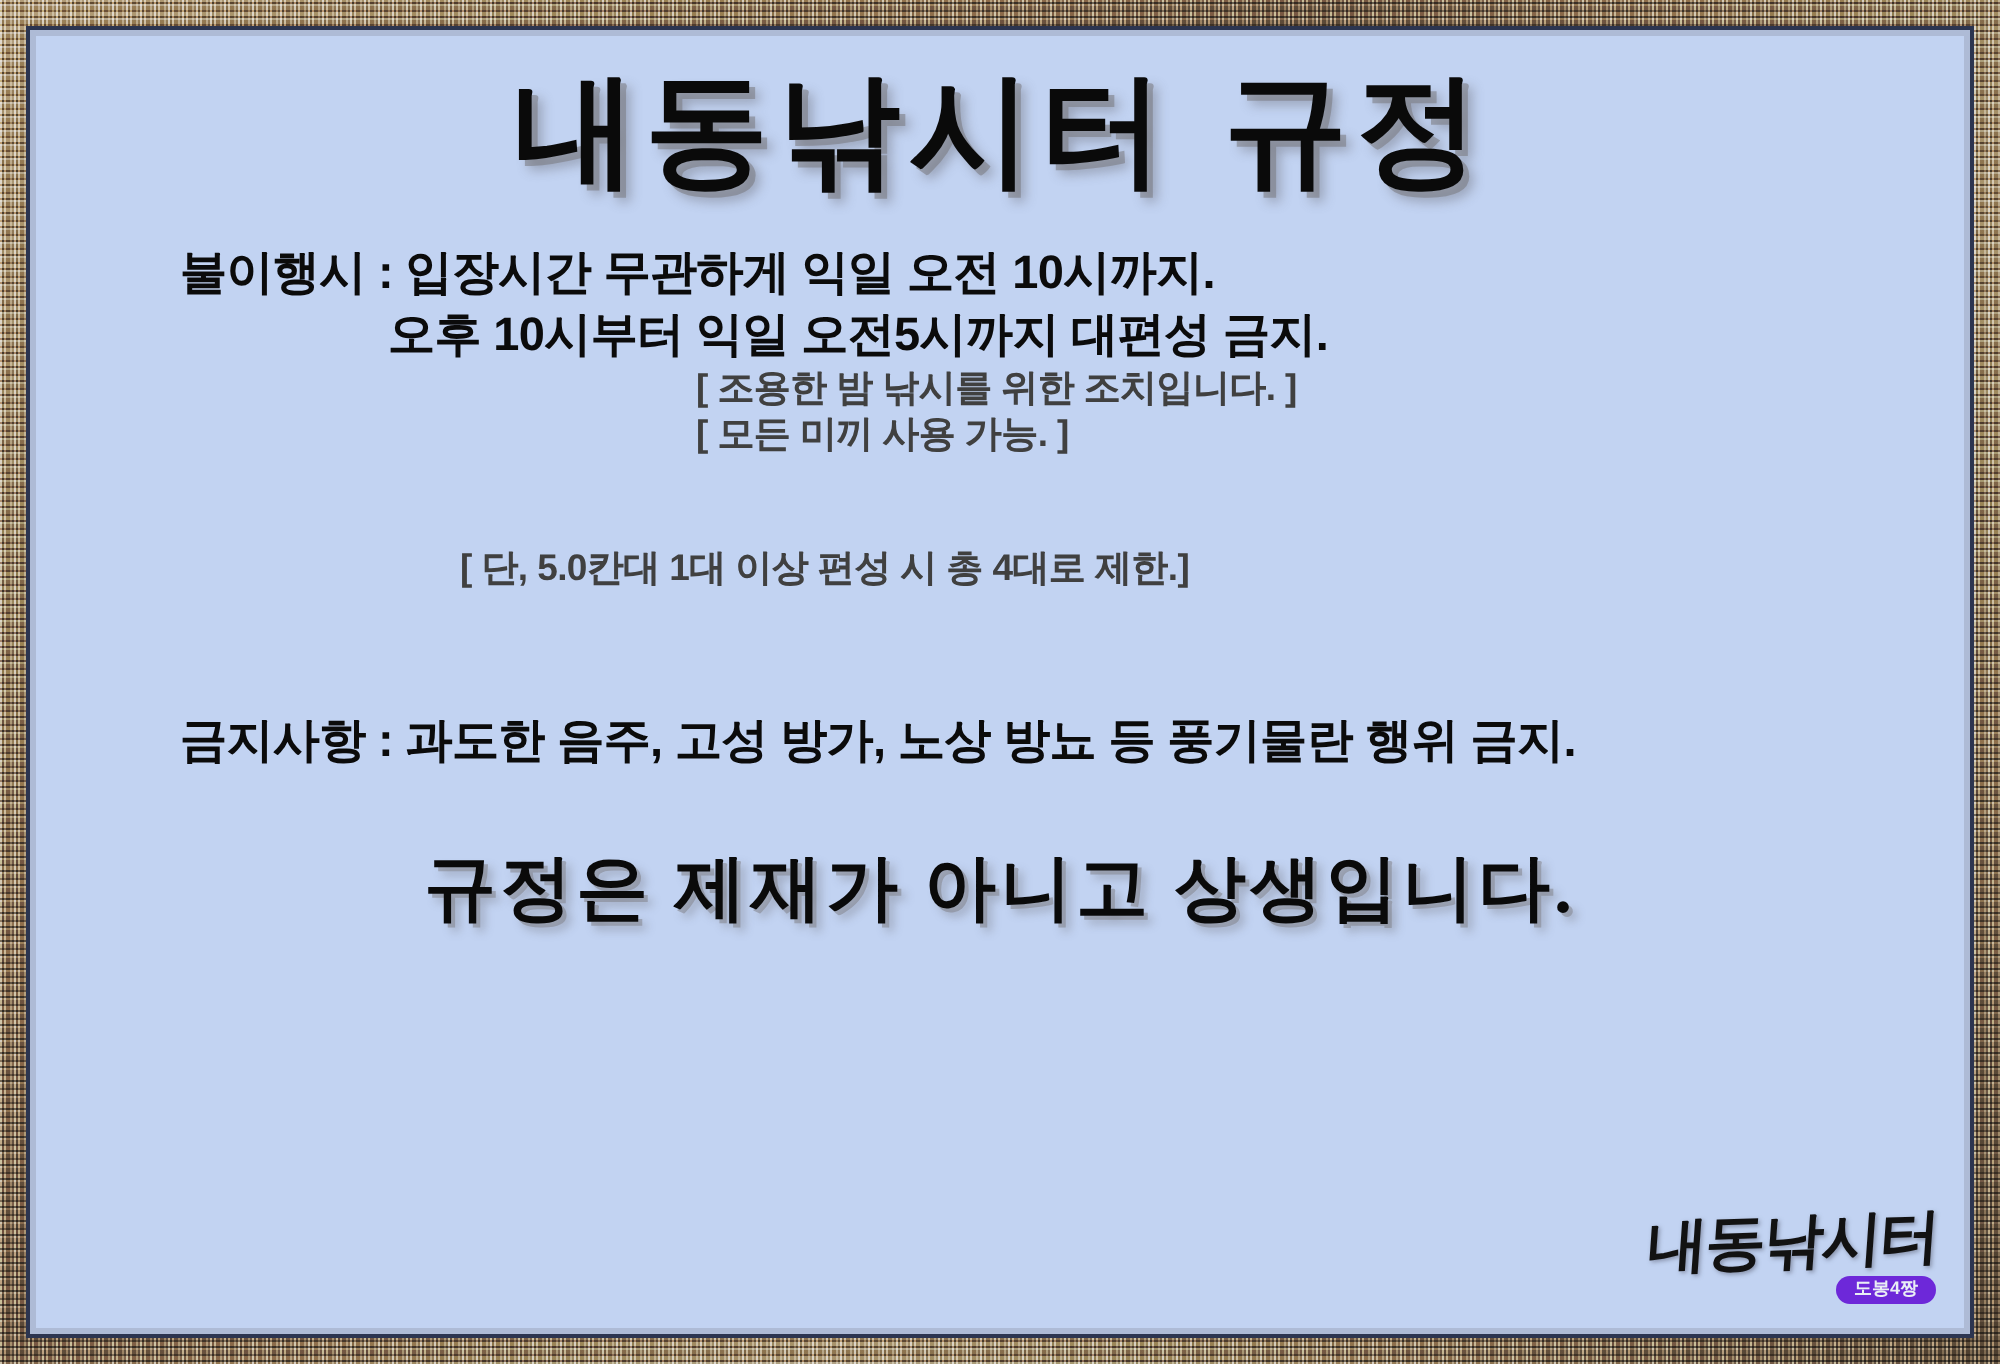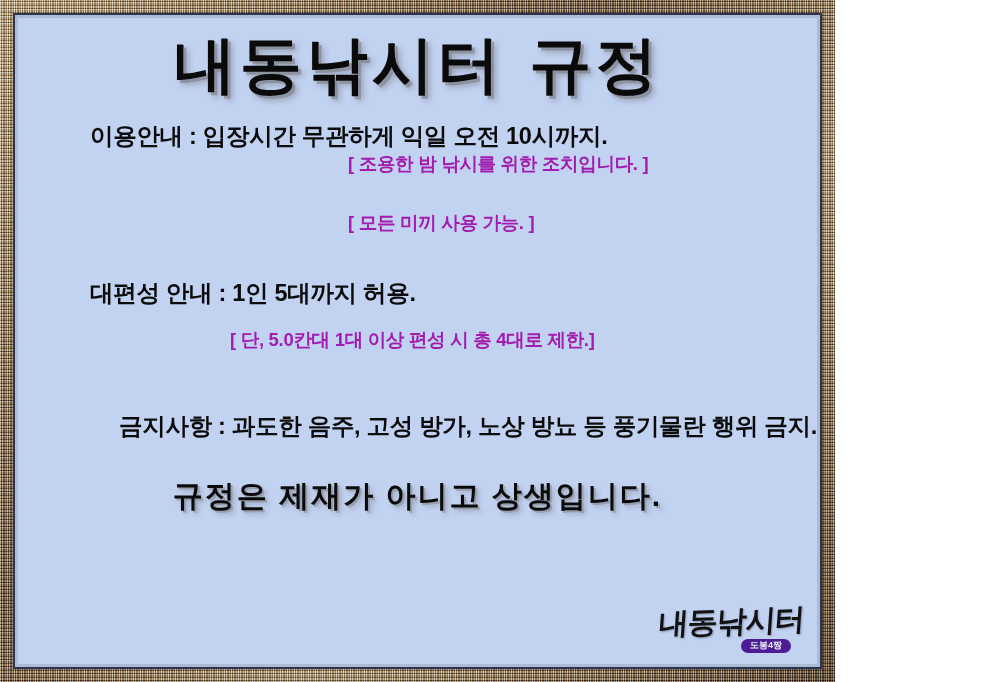--- a/index.html
+++ b/index.html
@@ -10,21 +10,21 @@
   body {
     width: 1000px;
     height: 682px;
     overflow: hidden;
     font-family: "Liberation Sans", "DejaVu Sans", sans-serif;
   }
 
   
   .sign-frame {
     position: relative;
-    width: 835px;
+    width: 1000px;
     height: 682px;
     box-sizing: border-box;
     padding: 13px;
     background-color: #8b7d6b;
     background-image:
       repeating-linear-gradient(90deg,
         rgba(255,255,255,0.50) 0px, rgba(255,255,255,0.50) 1px,
         rgba(0,0,0,0.42) 1px, rgba(0,0,0,0.42) 2px,
         rgba(225,215,200,0.55) 2px, rgba(225,215,200,0.55) 3px,
         rgba(60,48,38,0.50) 3px, rgba(60,48,38,0.50) 5px,
@@ -89,44 +89,44 @@
   .line {
     margin: 0;
     white-space: nowrap;
     font-weight: 700;
     color: #0b0b0b;
     font-size: 23.5px;
     line-height: 1.30;
     letter-spacing: -0.3px;
   }
   .line.black  { color: #0b0b0b; }
-  .line.red    { color: #a21caf; font-size: 18.5px; line-height: 1.25; }
+  .line.red    { color: #404040; font-size: 18.5px; line-height: 1.25; }
 
   .block { margin: 0; }
 
   .sec-use      { margin-top: 22px; }
   .sec-daepyeon { margin-top: 44px; }
-  .sec-ban      { margin-top: 60px; text-align: right; }
+  .sec-ban      { margin-top: 60px; }
 
   
   .ind-0   { padding-left: 72px; }
   .ind-1   { padding-left: 176px; }
   .ind-2   { padding-left: 186px; }
   .ind-red-1 { padding-left: 330px; }
-  .ind-red-2 { padding-left: 330px; margin-top: 36px; }
+  .ind-red-2 { padding-left: 330px; }
   .ind-red-3 { padding-left: 212px; margin-top: 20px; }
   .ind-red-4 { padding-left: 275px; }
 
   
   .slogan {
     text-align: center;
     margin: 0;
     padding-top: 34px;
-    font-family: Liberation Sans, sans-serif;
-    font-size: 30px;
+    font-family: Liberation Serif, serif;
+    font-size: 36px;
     font-weight: 700;
     color: #0a0a0a;
     letter-spacing: 2px;
     white-space: nowrap;
     text-shadow:
       2px 2px 0 rgba(125,125,132,0.50),
       4px 4px 5px rgba(105,105,112,0.40);
   }
 
   
@@ -147,23 +147,22 @@
     line-height: 1;
     white-space: nowrap;
     transform: skewX(-6deg) rotate(-2deg);
     transform-origin: right bottom;
     text-shadow: 1px 1px 2px rgba(90,95,115,0.55);
     display: inline-block;
   }
   .logo-badge {
     display: inline-block;
     margin-top: 1px;
-    margin-right: 12px;
     padding: 1px 9px 2px 9px;
-    background: #4c1d95;
+    background: #6d28d9;
     color: #e9edf5;
     border-radius: 9px;
     font-size: 9px;
     font-weight: 700;
     letter-spacing: 0px;
     line-height: 1.2;
     white-space: nowrap;
   }
   .logo-badge-row { text-align: right; }
 </style>
@@ -174,27 +173,27 @@
   <div class="frame-liner"></div>
   <div class="frame-liner-inner"></div>
 
   <div class="board">
 
     <h1 class="title">내동낚시터 규정</h1>
 
     <div class="body-area">
 
       <div class="block sec-use">
-        <p class="line black ind-0">이용안내 : 입장시간 무관하게 익일 오전 10시까지.</p>
+        <p class="line black ind-0">불이행시 : 입장시간 무관하게 익일 오전 10시까지.</p>
+        <p class="line black ind-1">오후 10시부터 익일 오전5시까지 대편성 금지.</p>
         <p class="line red ind-red-1">[ 조용한 밤 낚시를 위한 조치입니다. ]</p>
         <p class="line red ind-red-2">[ 모든 미끼 사용 가능. ]</p>
       </div>
 
       <div class="block sec-daepyeon">
-        <p class="line black ind-0">대편성 안내 : 1인 5대까지 허용.</p>
         <p class="line red ind-red-3">[ 단, 5.0칸대 1대 이상 편성 시 총 4대로 제한.]</p>
       </div>
 
       <div class="block sec-ban">
         <p class="line black ind-0">금지사항 : 과도한 음주, 고성 방가, 노상 방뇨 등 풍기물란 행위 금지.</p>
       </div>
 
     </div>
 
     <p class="slogan">규정은 제재가 아니고 상생입니다.</p>

